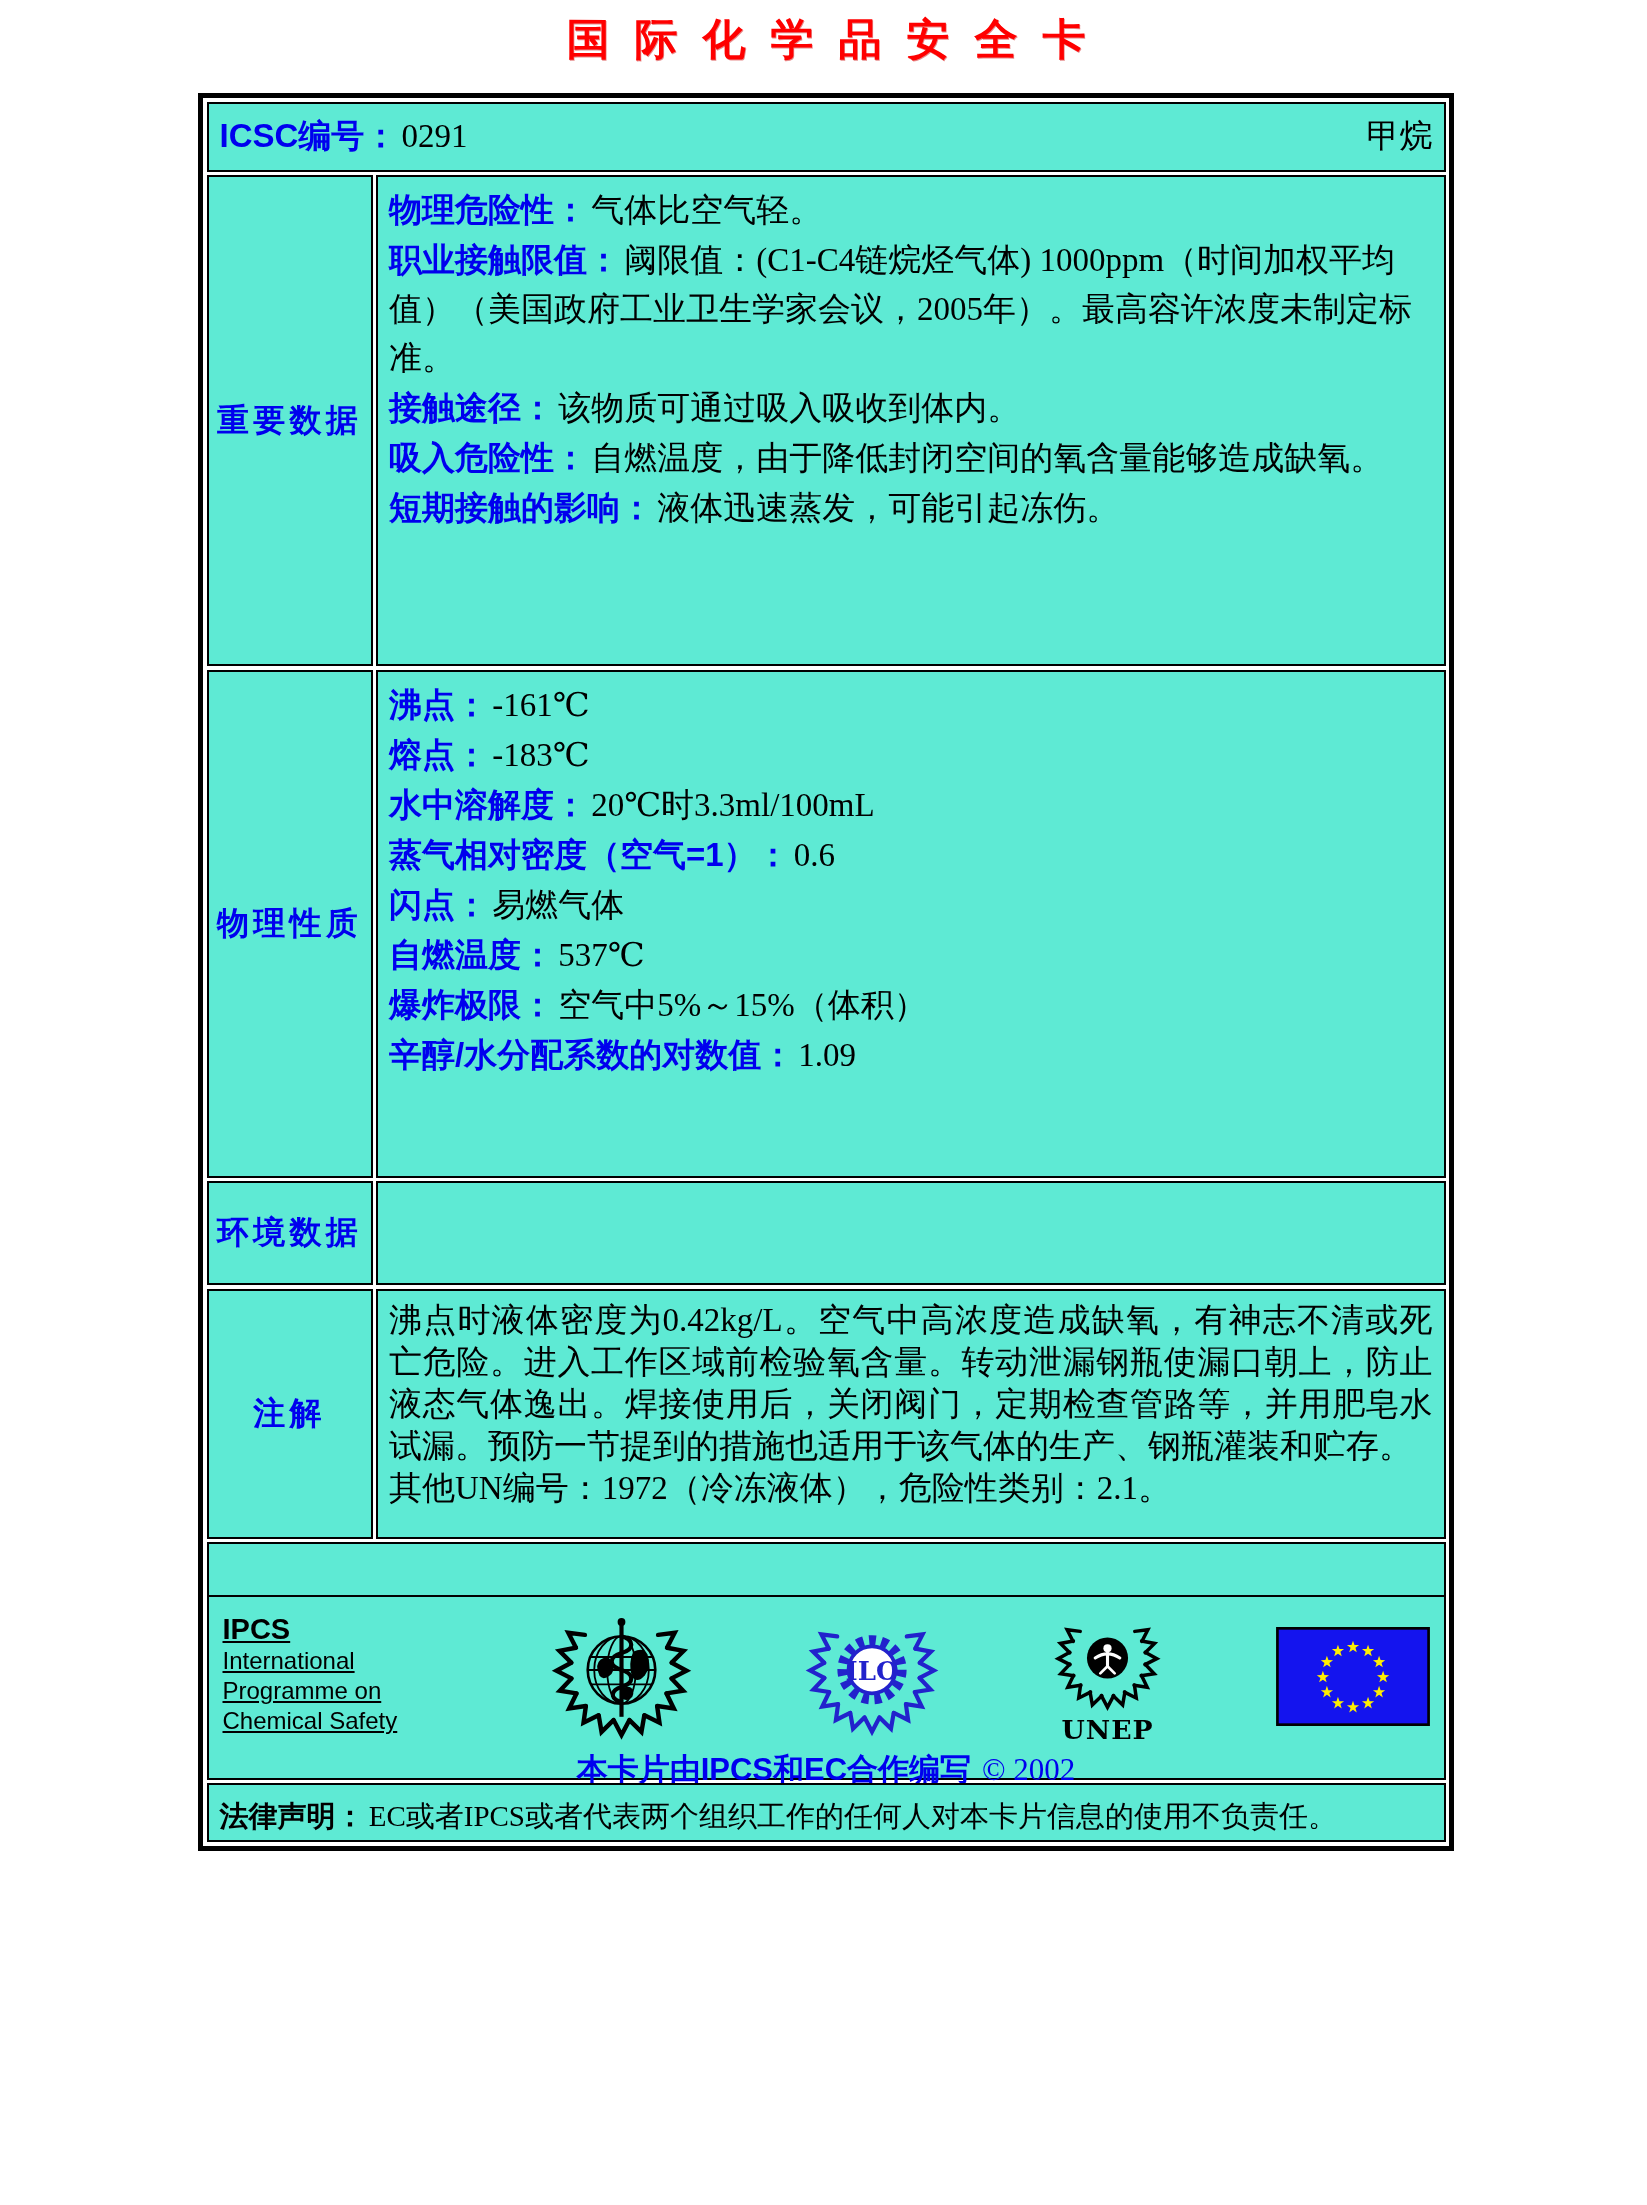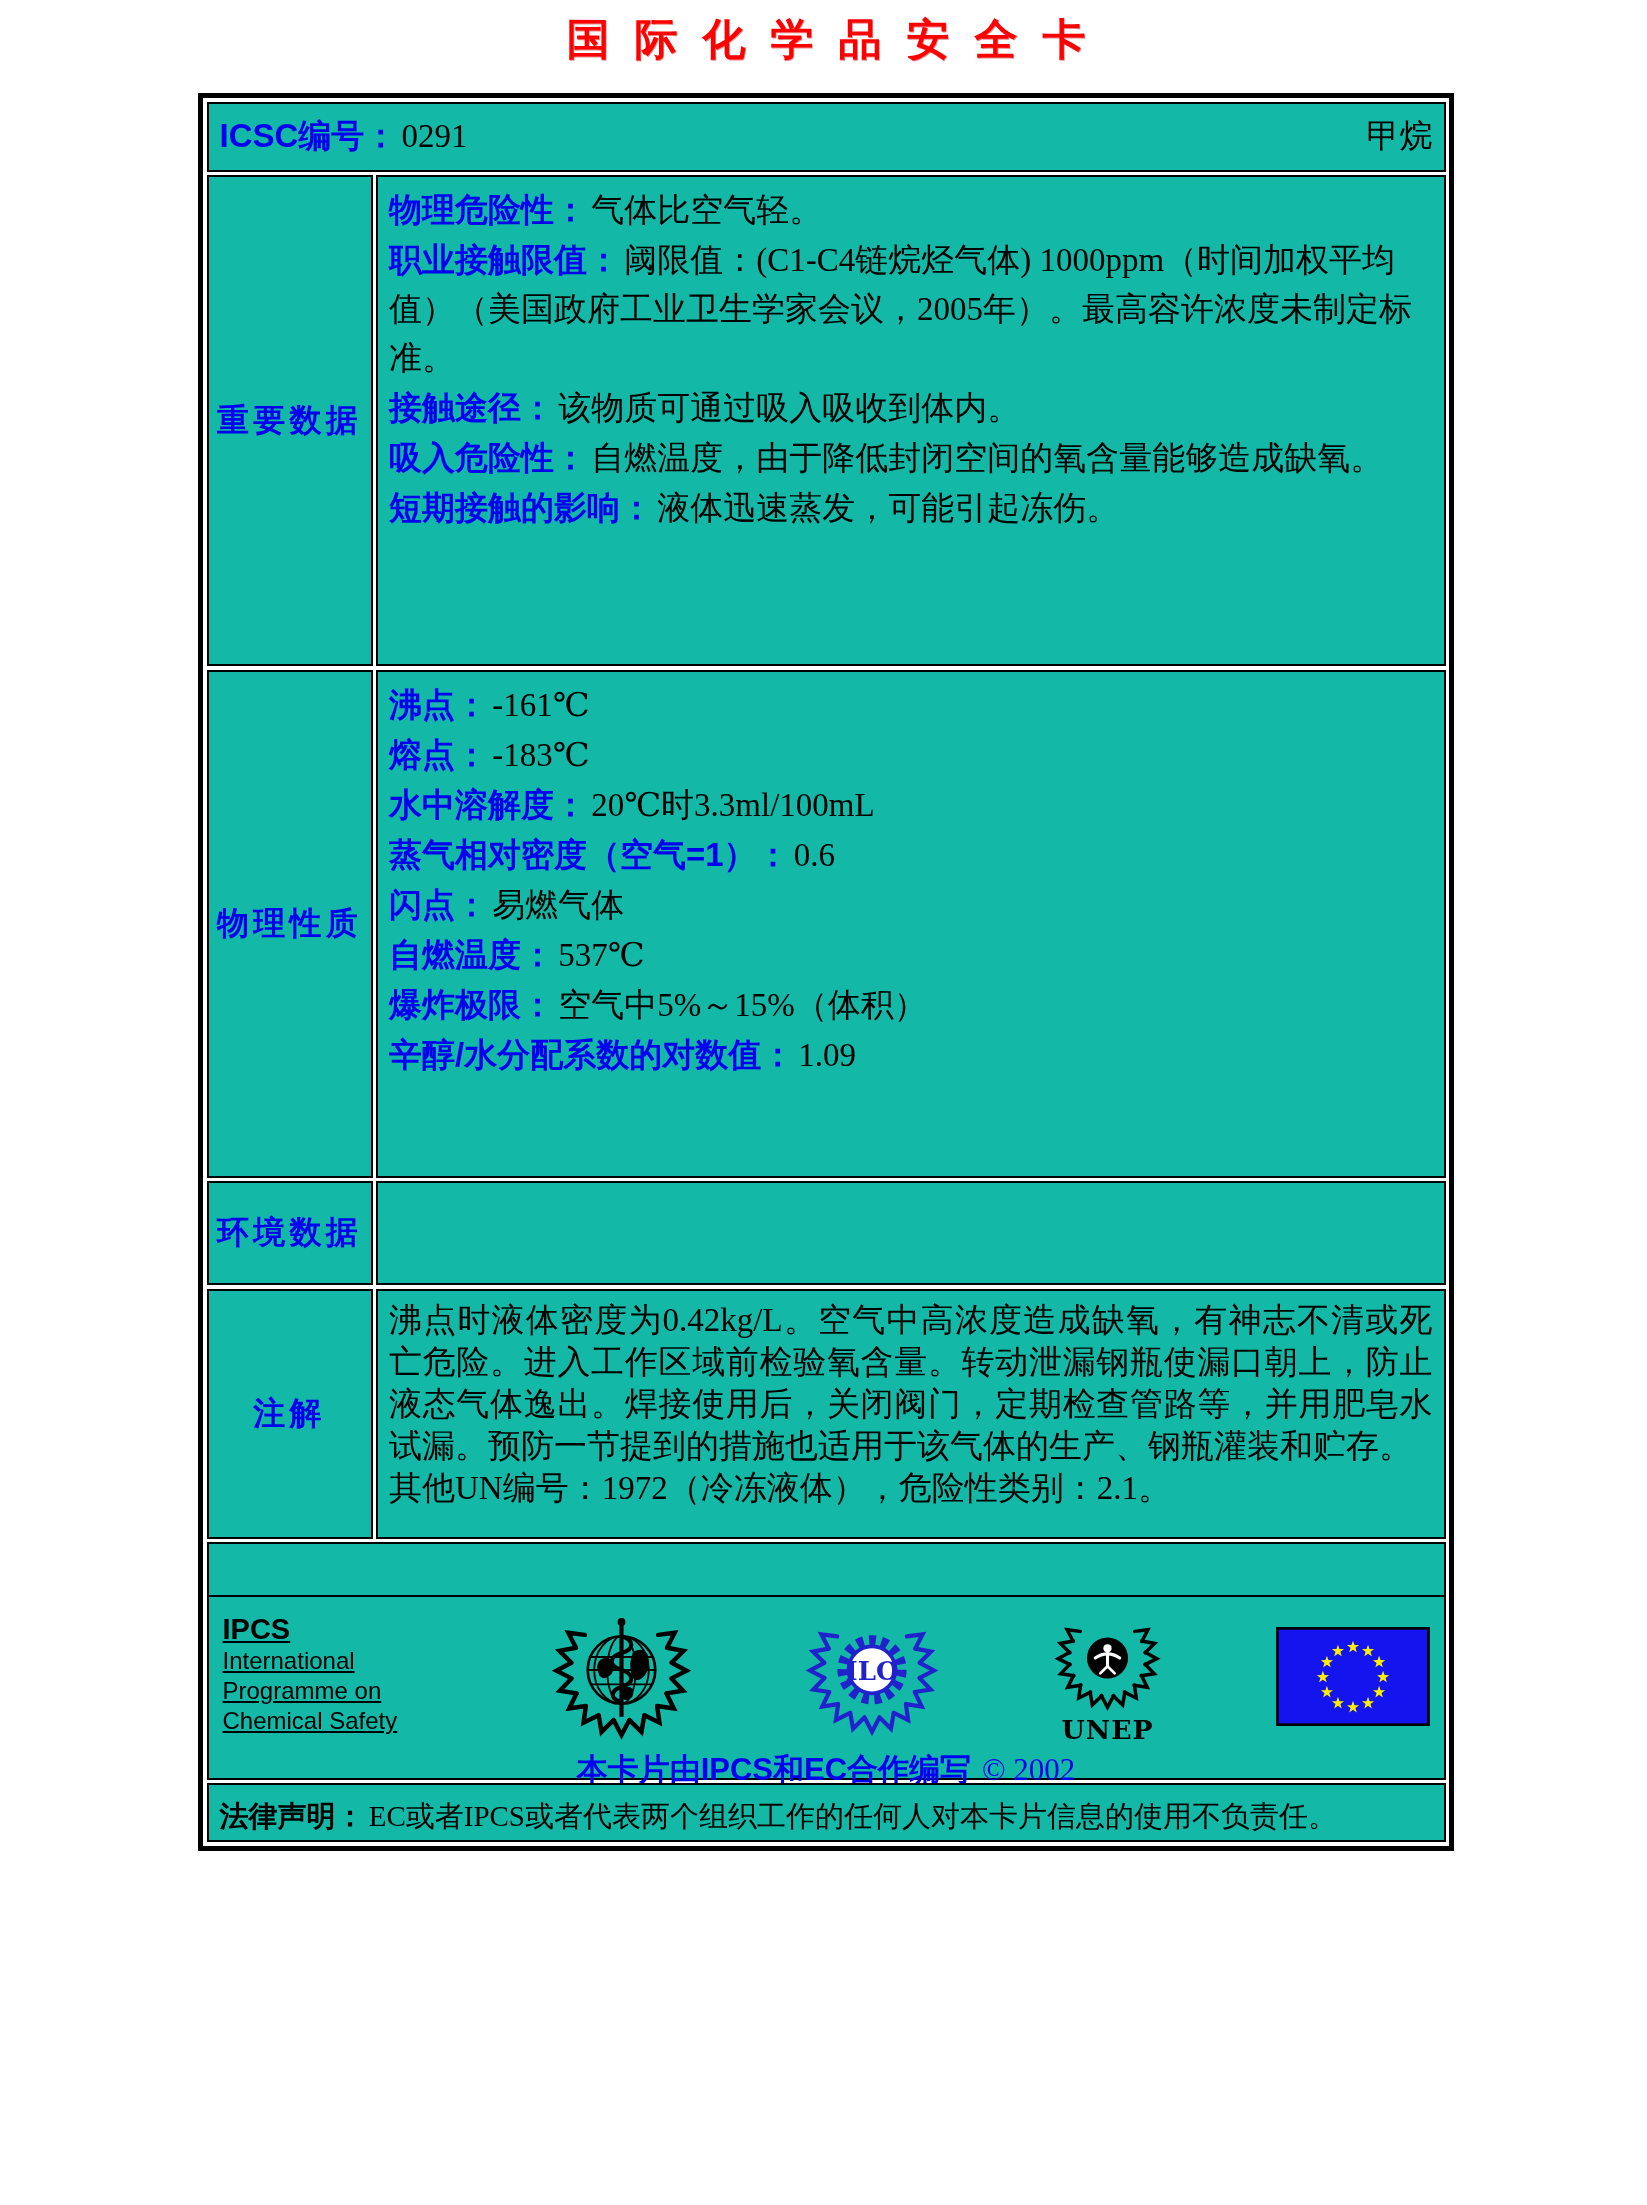--- a/index.html
+++ b/index.html
@@ -15,21 +15,21 @@
     text-shadow:0.7px 0.7px 0 rgba(200,0,0,.45);
     white-space:nowrap;
   }
   .card{
     position:absolute;left:198px;top:93px;width:1256px;
     border:5.6px solid #000;box-sizing:border-box;background:#fff;
     padding:3.5px;display:flex;flex-direction:column;gap:3.5px;
   }
   .row{display:flex;gap:3.5px;}
   .cell{
-    border:2.1px solid #000;box-sizing:border-box;background:#14b8a6;
+    border:2.1px solid #000;box-sizing:border-box;background:#5eead4;
   }
   .label-cell{
     flex:0 0 166px;display:flex;align-items:center;justify-content:center;
     color:var(--blue,#0000EE);font-weight:bold;font-size:32px;letter-spacing:4.2px;
     font-family:"Liberation Sans","DejaVu Sans",sans-serif;text-align:center;
   }
   .content-cell{flex:1;padding:8.3px 11px;font-size:33px;}
   .r1{height:70px;}
   .r2{height:491px;}
   .r3{height:508px;}

